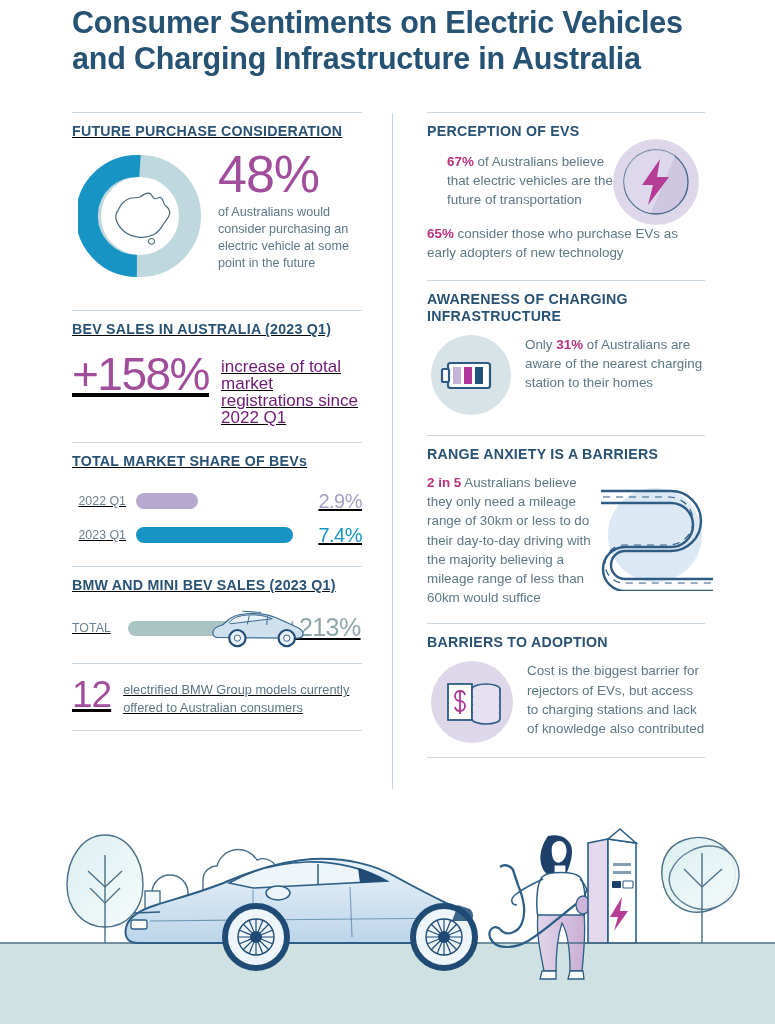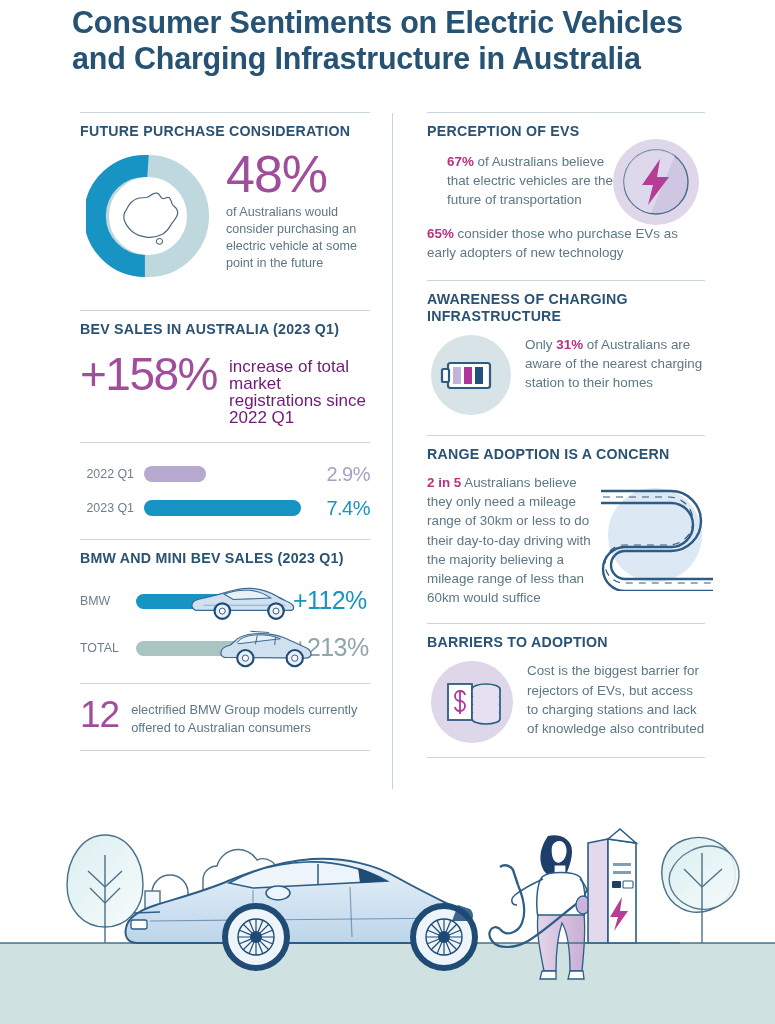--- a/index.html
+++ b/index.html
@@ -13,21 +13,21 @@
 
   
   .title {
     position: absolute; left: 72px; top: 4px; width: 660px;
     font-size: 30.5px; line-height: 36px; font-weight: bold;
     color: #265273; letter-spacing: -0.2px;
   }
   .title-l2 { display:block; }
 
   
-  .col-left  { position: absolute; left: 80px;  top: 112px; width: 290px; }
+  .col-left  { position: absolute; left: 72px;  top: 112px; width: 290px; text-decoration: underline; }
   .col-right { position: absolute; left: 427px; top: 112px; width: 278px; }
   .vdivider {
     position:absolute; left: 392px; top: 113px; width: 1px; height: 676px;
     background: #c3d3e0;
   }
 
   
   .sec-head {
     font-size: 14.2px; font-weight: bold; color: #2a5274;
     letter-spacing: 0.25px; line-height: 17px;
@@ -139,20 +139,21 @@
       <div class="hr"></div>
       <div class="sec-head" style="margin-top:10px;">BEV SALES IN AUSTRALIA (2023 Q1)</div>
       <div class="stat-row">
         <div class="stat-huge">+158%</div>
         <div class="stat-side">increase of total market registrations since 2022 Q1</div>
       </div>
     </div>
 
     <div style="margin-top:16px;">
       <div class="hr"></div>
+      <div class="sec-head" style="margin-top:10px;">TOTAL MARKET SHARE OF BEVs</div>
       <div class="bars">
         <div class="bar-row">
           <div class="bar-lbl">2022 Q1</div>
           <div class="bar-track">
             <div class="bar-fill" id="ms-bar-0" style="width: 35.3659%; background: rgb(183, 168, 207);"></div>
           </div>
           <div class="bar-val" id="ms-val-0" style="color: rgb(168, 160, 196);">2.9%</div>
         </div>
         <div class="bar-row">
           <div class="bar-lbl">2023 Q1</div>
@@ -162,38 +163,20 @@
           <div class="bar-val" id="ms-val-1" style="color: rgb(23, 148, 196);">7.4%</div>
         </div>
       </div>
     </div>
 
     <div style="margin-top:14px;">
       <div class="hr"></div>
       <div class="sec-head" style="margin-top:10px;">BMW AND MINI BEV SALES (2023 Q1)</div>
       <div class="cars">
 
-        <div class="car-row">
-          <div class="car-lbl">BMW</div>
-          <div class="car-track">
-            <div class="car-bar" id="car-bar-0" style="left: 0px; width: 106px; background: rgb(23, 148, 196);"></div>
-            <svg class="car-svg" style="left:52px; width:110px; height:42px;" viewBox="0 0 170 62">
-              <path d="M14 44 C10 44 6 41 6 36 C6 31 10 28 18 26 C30 23 44 21 56 17
-                       C70 12 84 9 99 10 C114 11 128 16 139 23 C148 28 156 31 160 34
-                       C164 37 165 42 160 44 Z" fill="#cfe0ef" stroke="#3d6a92" stroke-width="2" stroke-linejoin="round"></path>
-              <path d="M56 19 C68 14 82 12 95 13 C108 14 120 19 128 25 L70 27 Z" fill="#e8f1f8" stroke="#3d6a92" stroke-width="1.6"></path>
-              <path d="M24 36 L150 36" stroke="#3d6a92" stroke-width="1.2" opacity="0.55"></path>
-              <circle cx="53" cy="45" r="12" fill="#e8f1f8" stroke="#1f4b75" stroke-width="3.4"></circle>
-              <circle cx="53" cy="45" r="4.6" fill="#fff" stroke="#1f4b75" stroke-width="1.4"></circle>
-              <circle cx="136" cy="45" r="12" fill="#e8f1f8" stroke="#1f4b75" stroke-width="3.4"></circle>
-              <circle cx="136" cy="45" r="4.6" fill="#fff" stroke="#1f4b75" stroke-width="1.4"></circle>
-            </svg>
-          </div>
-          <div class="car-val" id="car-val-0" style="color: rgb(23, 148, 196);">+112%</div>
-        </div>
 
         <div class="car-row">
           <div class="car-lbl">TOTAL</div>
           <div class="car-track">
             <div class="car-bar" id="car-bar-1" style="left: 0px; width: 145px; background: rgb(169, 196, 194);"></div>
             <svg class="car-svg" style="left:80px; width:100px; height:44px;" viewBox="0 0 160 68">
               <path d="M16 46 C11 46 7 43 8 37 C9 31 15 28 23 26 L30 20
                        C36 13 46 9 62 8 C80 7 96 9 108 14 C120 19 130 24 139 28
                        C147 31 152 34 152 40 C152 45 148 47 143 47 Z" fill="#cfe0ef" stroke="#3d6a92" stroke-width="2" stroke-linejoin="round"></path>
               <path d="M34 22 C40 14 50 11 63 10 C78 9 92 11 103 16 L36 24 Z" fill="#e8f1f8" stroke="#3d6a92" stroke-width="1.6"></path>
@@ -258,21 +241,21 @@
           <rect x="44" y="32" width="8" height="17" fill="#23517e"></rect>
         </svg>
         <div class="body-txt" style="margin-left:98px; width:180px;">
           <span>Only </span><span class="hl-pink">31%</span><span> of Australians are aware of the nearest charging station to their homes</span>
         </div>
       </div>
     </div>
 
     <div class="rblock" style="margin-top:16px;">
       <div class="hr"></div>
-      <div class="sec-head" style="margin-top:10px;">RANGE ADOPTION IS A CONCERN</div>
+      <div class="sec-head" style="margin-top:10px;">RANGE ANXIETY IS A BARRIERS</div>
 
       <svg style="position:absolute; left:168px; top:48px; width:120px; height:108px;" viewBox="0 0 120 108">
         <circle cx="60" cy="52" r="47" fill="#dce8f3"></circle>
         <path d="M6 20 H76 a22 22 0 0 1 0 44 H30 a22 22 0 0 0 0 44 H118" fill="none" stroke="#2d5b84" stroke-width="2.4"></path>
         <path d="M6 34 H76 a8 8 0 0 0 0 -16 H30 a8 8 0 0 1 0 16 H118" fill="none" stroke="#2d5b84" stroke-width="0"></path>
         <path d="M6 8 H76 a30 30 0 0 1 0 60 H30 a14 14 0 0 0 0 28 H118" fill="none" stroke="#2d5b84" stroke-width="2.4"></path>
         <path d="M8 14 H74 a24 24 0 0 1 0 48 H29 a19 19 0 0 0 0 38 H118" fill="none" stroke="#2d5b84" stroke-width="1.2" stroke-dasharray="7 6"></path>
       </svg>
 
       <div class="body-txt" style="margin-top:10px; width:172px;">

